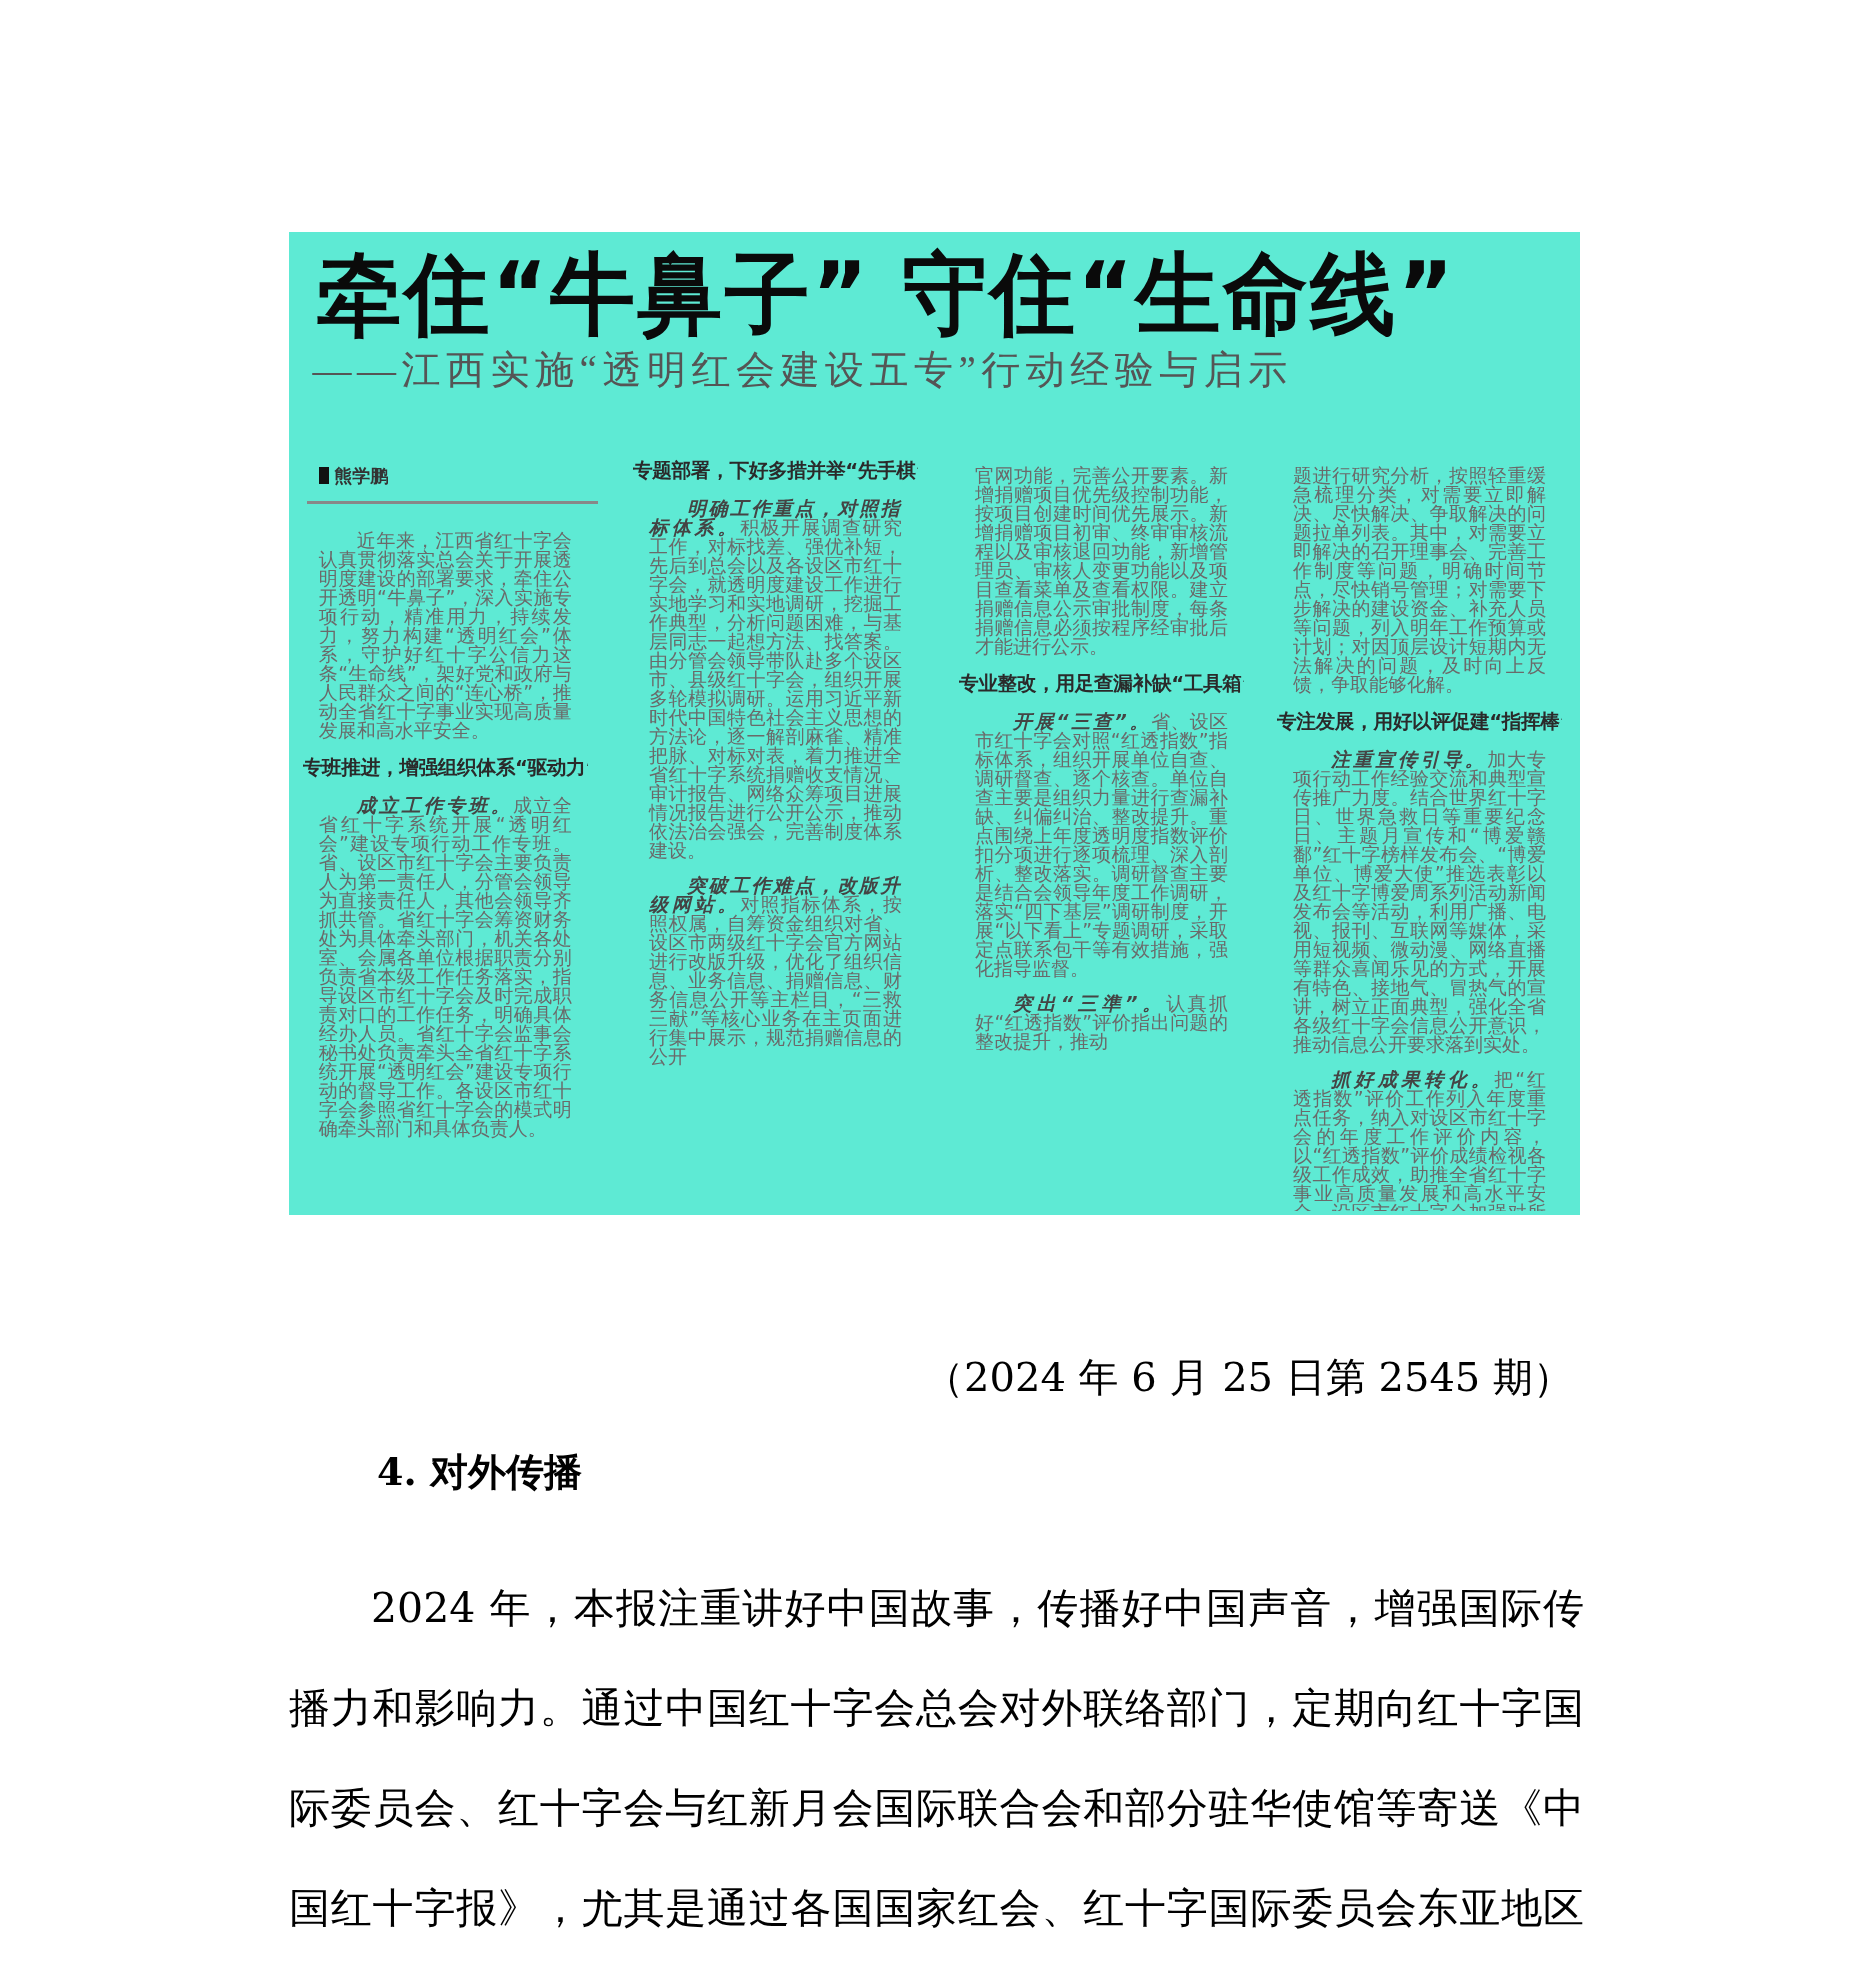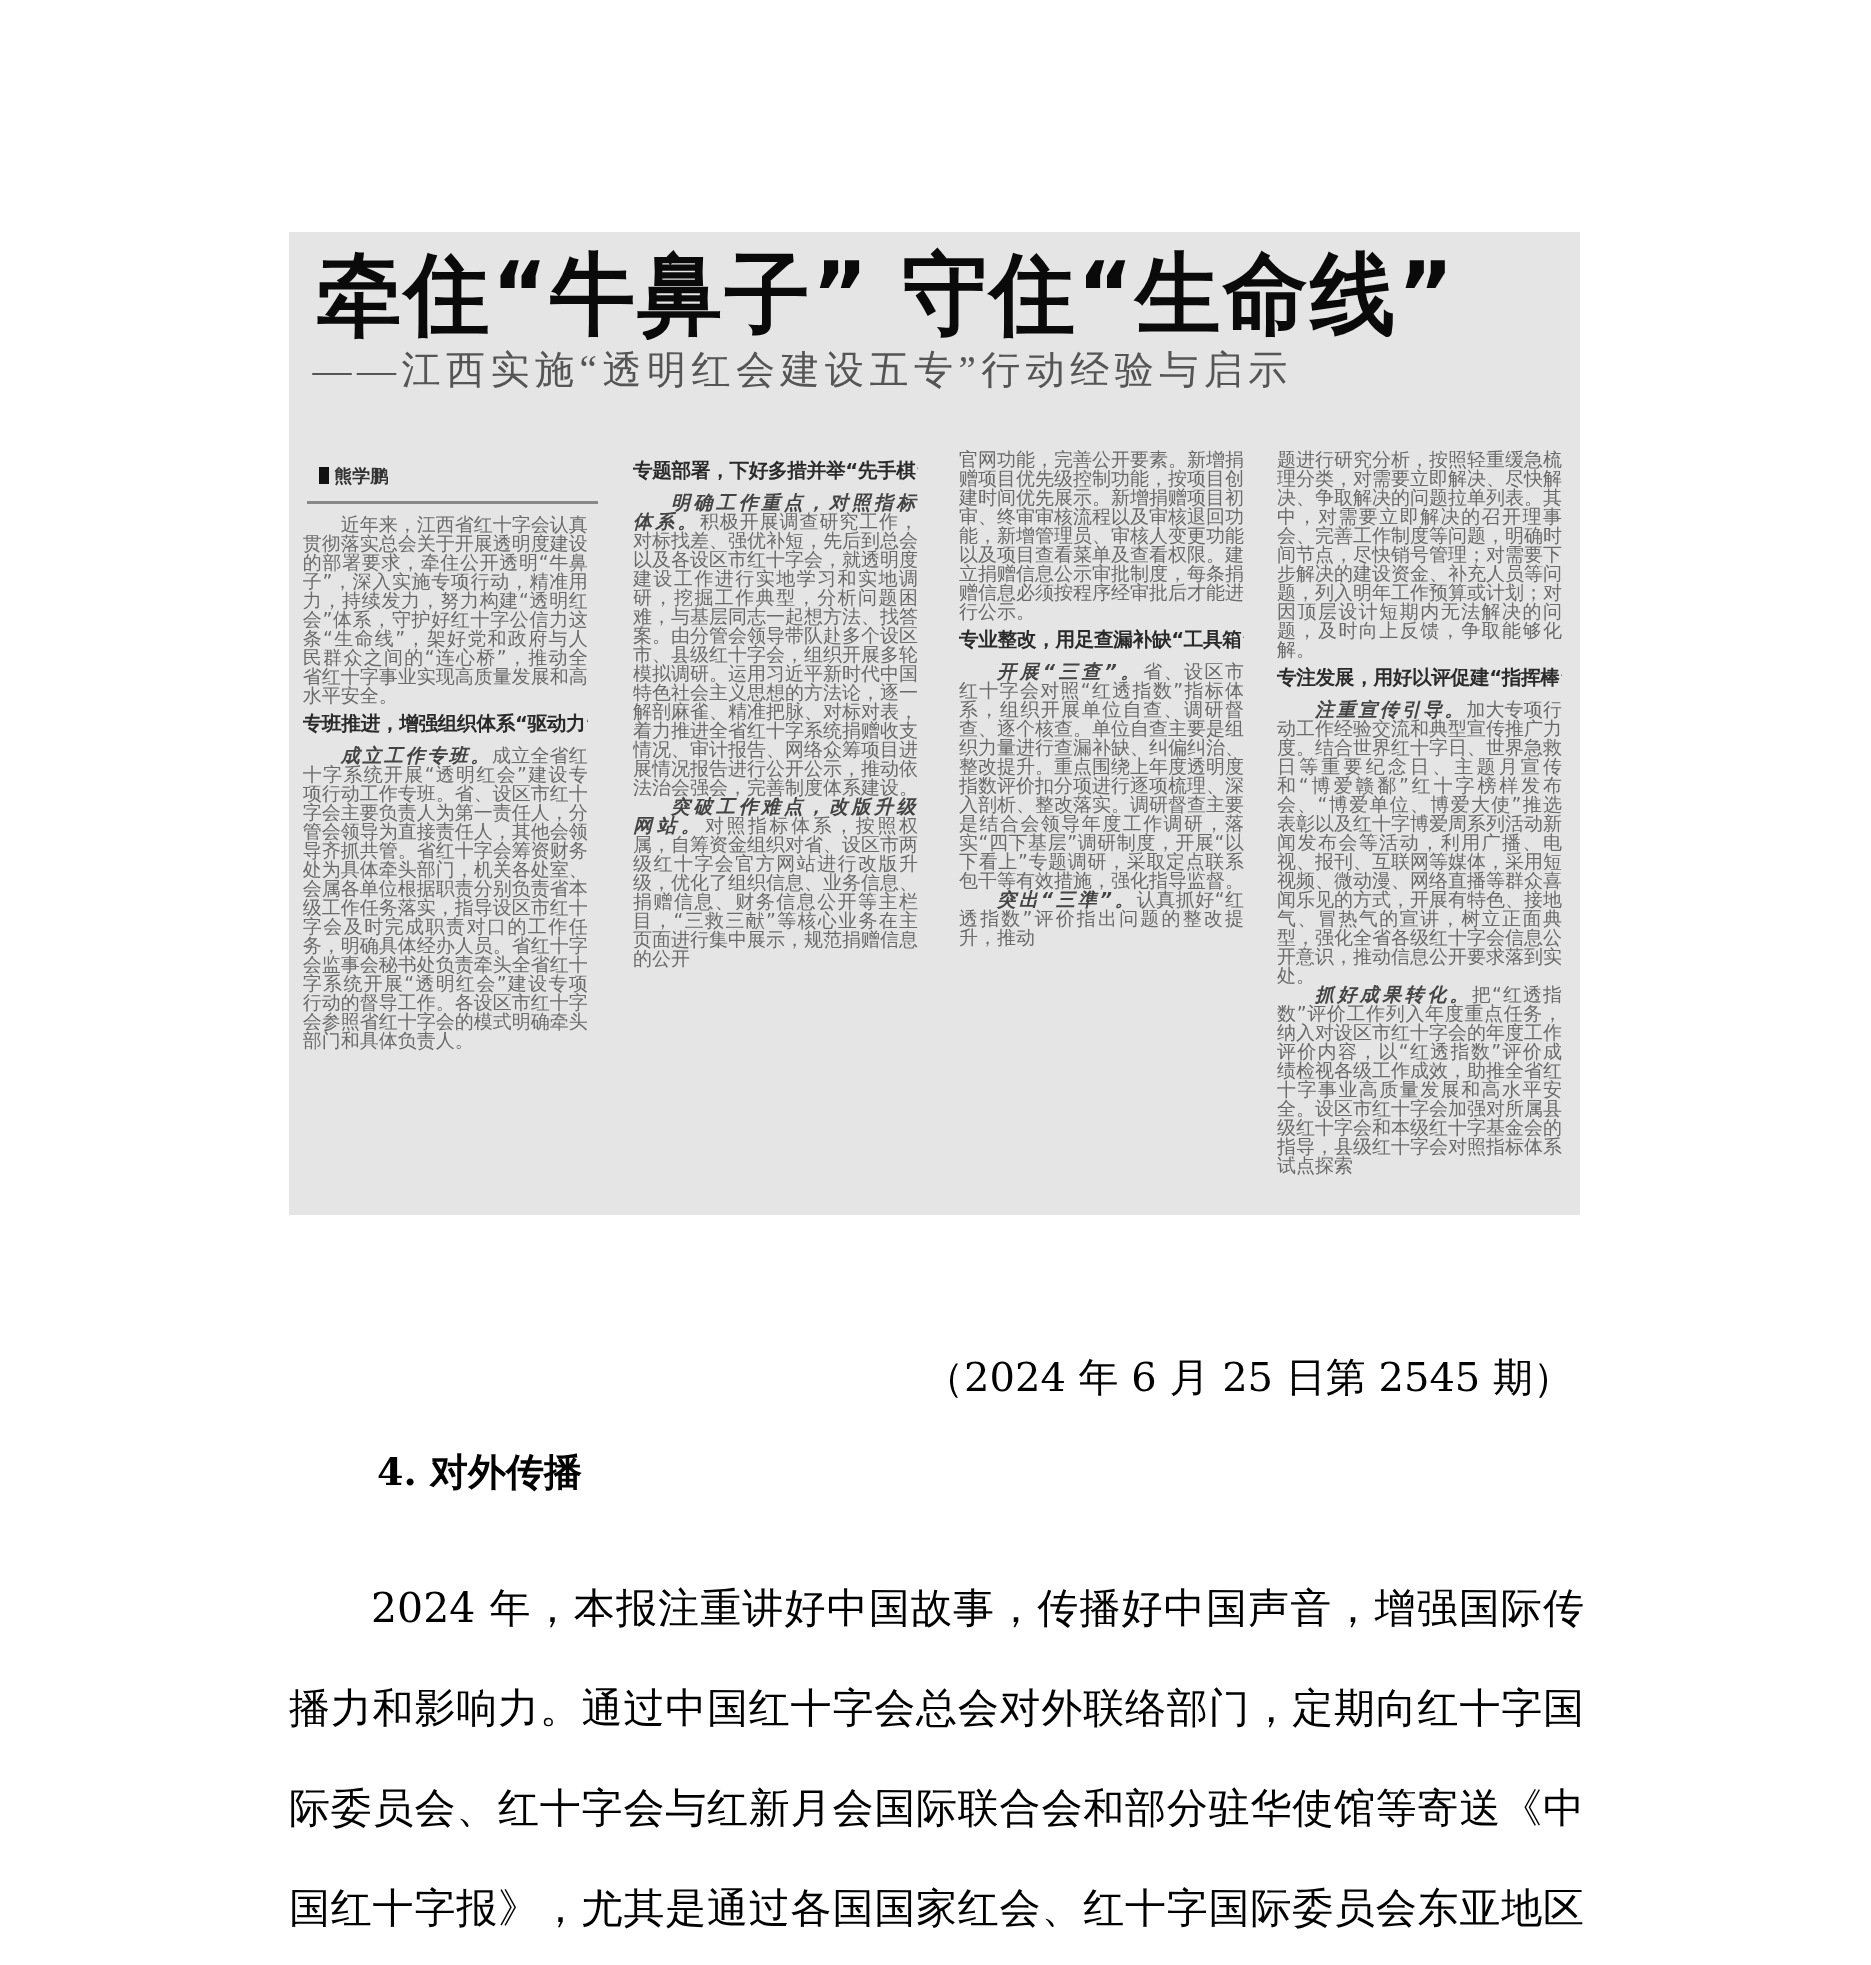--- a/index.html
+++ b/index.html
@@ -1,28 +1,28 @@
 <!DOCTYPE html>
 <html style="font-size:6.3px"><head>
 <meta charset="utf-8">
 <style>
   html, body { margin: 0; padding: 0; background: #ffffff; }
   body { width: 1872px; height: 2647px; position: relative; overflow: hidden;
          font-family: "DejaVu Serif", "Liberation Serif", serif; color: #000; }
-  .clip { position: absolute; left: 289px; top: 232px; width: 1291px; height: 983px; background: #e5e5e5; }
+  .clip { position: absolute; left: 289px; top: 232px; width: 1291px; height: 983px; background: #5eead4; }
   .clip-title { position: absolute; left: 7.9px; top: 15.7px; width: 1179px; text-align: center;
                 font-family: "DejaVu Sans", sans-serif; font-weight: 900; font-size: 85px; line-height: 94px;
                 letter-spacing: 2.4px; color: #0a0a0a; transform: scaleY(1.05); white-space: nowrap; }
   .clip-subtitle { position: absolute; left: 15.7px; top: 116px; width: 1179px; text-align: left;
                    font-family: Liberation Serif, serif; font-size: 39px; line-height: 43px; color: #555;
                    letter-spacing: 5.5px; white-space: nowrap; padding-left: 7.9px; }
   .col { position: absolute; top: 220px; width: 285px; height: 761px; overflow: hidden;
          font-family: "DejaVu Sans", sans-serif; font-size: 19px; line-height: 19px; color: #6a6a6a;
          text-align: justify; filter: blur(0.5px); }
-  .col p { margin: 0; text-indent: 2em; }
+  .col p { margin: 16px; text-indent: 2em; }
   .col p.cont { text-indent: 0; }
   .col .lead { font-weight: bold; color: #444; font-style: italic; letter-spacing: 2.4px; }
   .col h3 { margin: 7px 0 10.2px 0; font-size: 19.7px; line-height: 23.6px; font-weight: 900; color: #2a2a2a;
             text-align: center; white-space: nowrap; letter-spacing: -0.4px; }
   .col1 { left: 13.8px; }
   .col2 { left: 344px; }
   .col3 { left: 670px; top: 218px; }
   .col4 { left: 988px; top: 218px; }
   .byline { position: absolute; left: 29.5px; top: 232px; font-family: Liberation Mono, monospace;
             font-weight: 900; font-size: 18px; color: #333; filter: blur(0.4px); }

